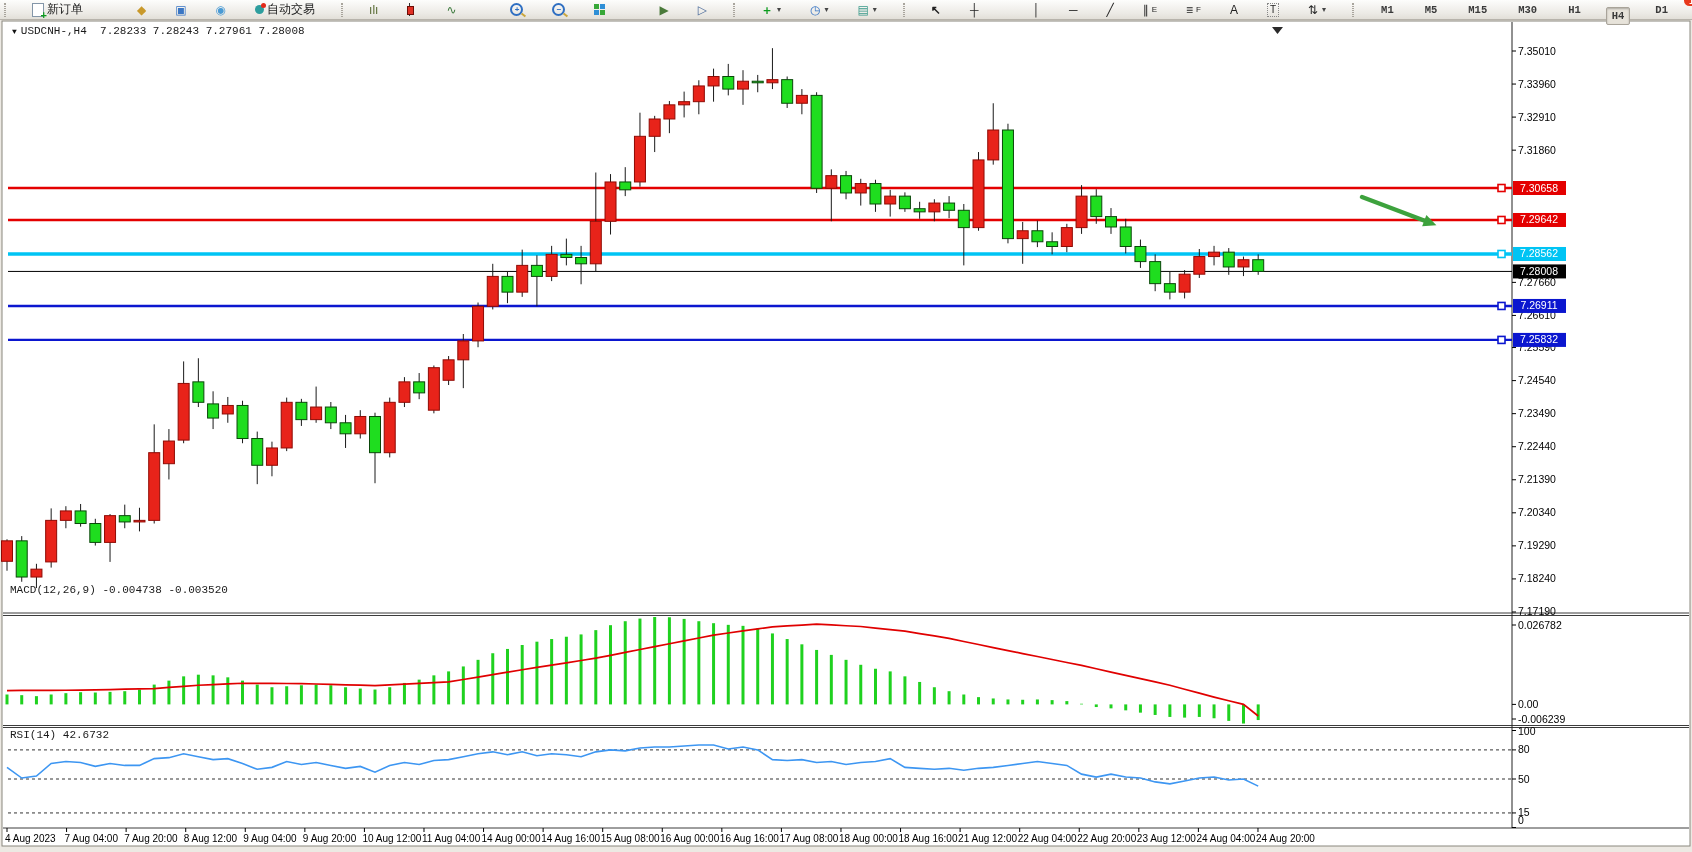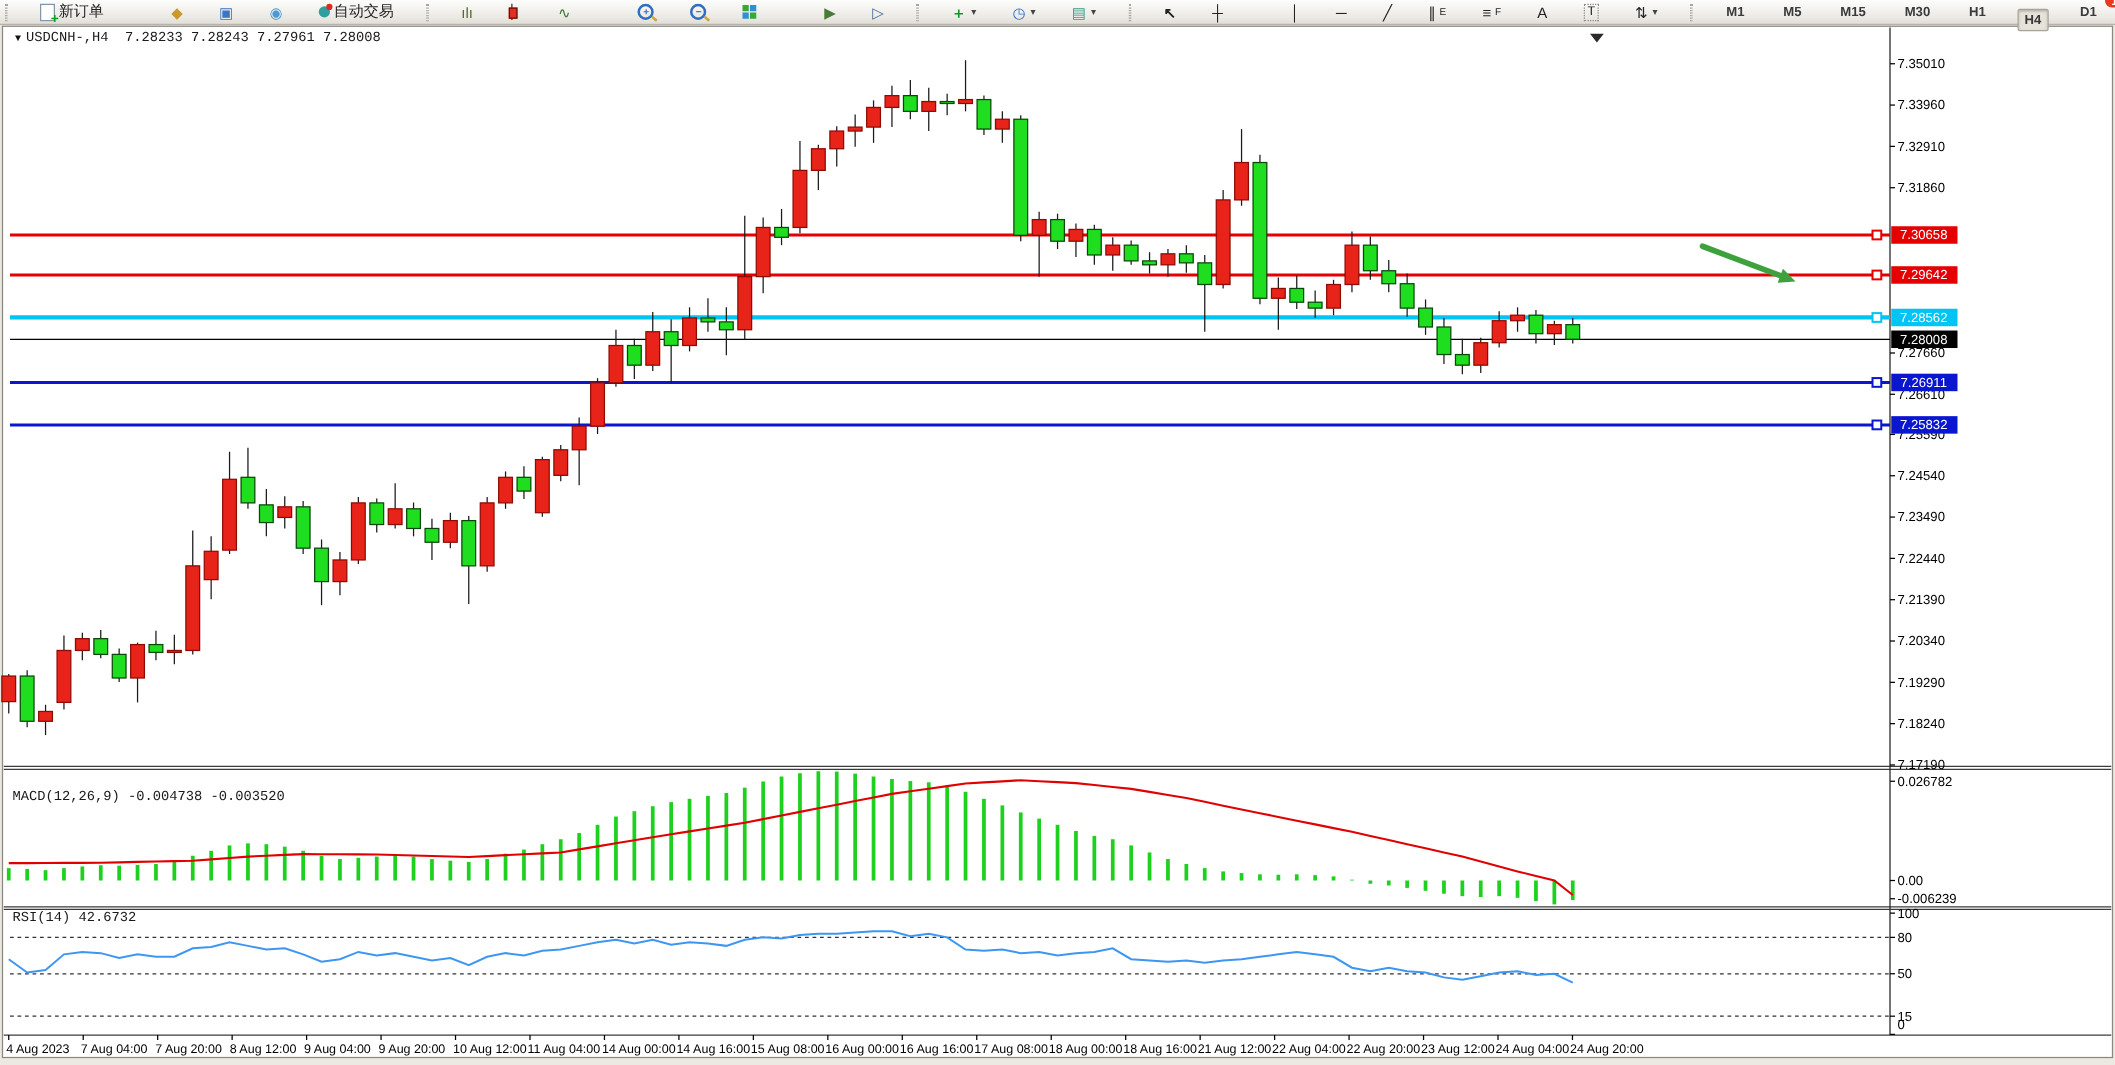--- a/index.html
+++ b/index.html
@@ -25,21 +25,21 @@
   .grid-ico i{background:#2f8fd6;}.grid-ico i:nth-child(1){background:#38a838;}.grid-ico i:nth-child(4){background:#38a838;}
   .candle-ico{position:relative;width:10px;height:13px;}
   .candle-ico::before{content:"";position:absolute;left:2px;top:0;width:1px;height:13px;background:#333;}
   .candle-ico::after{content:"";position:absolute;left:0;top:3px;width:5px;height:7px;background:#e03024;border:1px solid #6d0d06;}
   .auto-ico{width:9px;height:9px;border-radius:50%;background:#2e9e9e;position:relative;}
   .auto-ico::after{content:"";position:absolute;right:-2px;top:-2px;width:5px;height:5px;border-radius:50%;background:#e22a1a;}
   .bubble{position:relative;width:12px;height:9px;border:1.5px solid #8a8a8a;border-radius:3px;background:#f2f2f2;}
   .bubble::after{content:"";position:absolute;left:2px;bottom:-4px;border:3px solid transparent;border-top-color:#8a8a8a;}
   .badge{position:absolute;top:-5px;right:-7px;min-width:11px;height:11px;border-radius:6px;background:#e8391c;
          color:#fff;font-size:9px;font-weight:bold;display:flex;align-items:center;justify-content:center;padding:0 2px;}
-  .tf{font-size:10.5px;font-weight:bold;color:#3a3a3a;padding:2px 5px;border:1px solid transparent;border-radius:2px;}
+  .tf{font-size:10.5px;font-weight:bold;color:#3a3a3a;padding:2px 5px;border:1px solid transparent;border-radius:2px;font-family:Liberation Mono, monospace;}
   .tf.active{background:#e7e3da;border:1px solid #a9a49a;box-shadow:inset 0 1px 2px rgba(0,0,0,.25);margin-top:12px;}
   .spacer{flex:1;}
   
   .ovl{position:absolute;z-index:4;font-size:11px;color:#1a1a1a;white-space:nowrap;font-family:Liberation Mono, monospace;}
   .ovl .dd{font-size:8px;margin-right:4px;color:#111;}
 </style>
 </head>
 <body>
 
 <div class="app">
@@ -565,16 +565,16 @@
       </span>
     <span class="tbtn" style="margin-right:10px">
       <span class="bubble"></span>
       <span class="badge">1</span>
     </span>
   </div>
 
   <div class="ovl" style="left:12px;top:25px;">
     <span class="dd">▼</span><span>USDCNH-,H4</span>&nbsp;&nbsp;<span>7.28233 7.28243 7.27961 7.28008</span>
   </div>
-  <div class="ovl" style="left:10px;top:632px;">MACD(12,26,9) -0.004738 -0.003520</div>
+  <div class="ovl" style="left:10px;top:584px;">MACD(12,26,9) -0.004738 -0.003520</div>
   <div class="ovl" style="left:10px;top:729px;text-align:right;">RSI(14) 42.6732</div>
 
 </div>
 
 </body></html>

